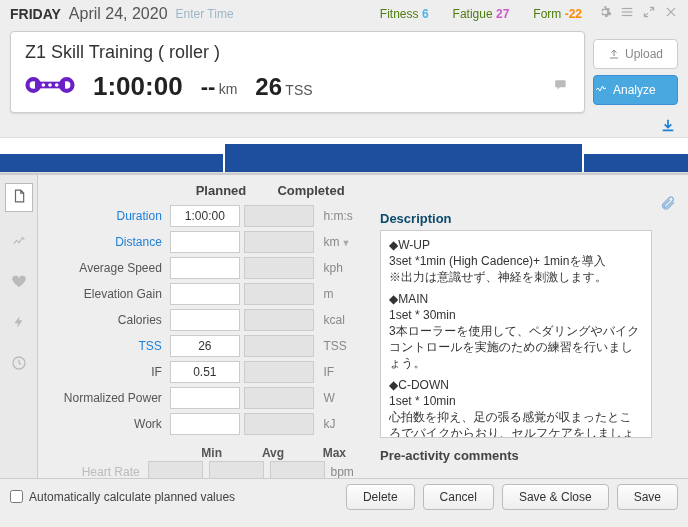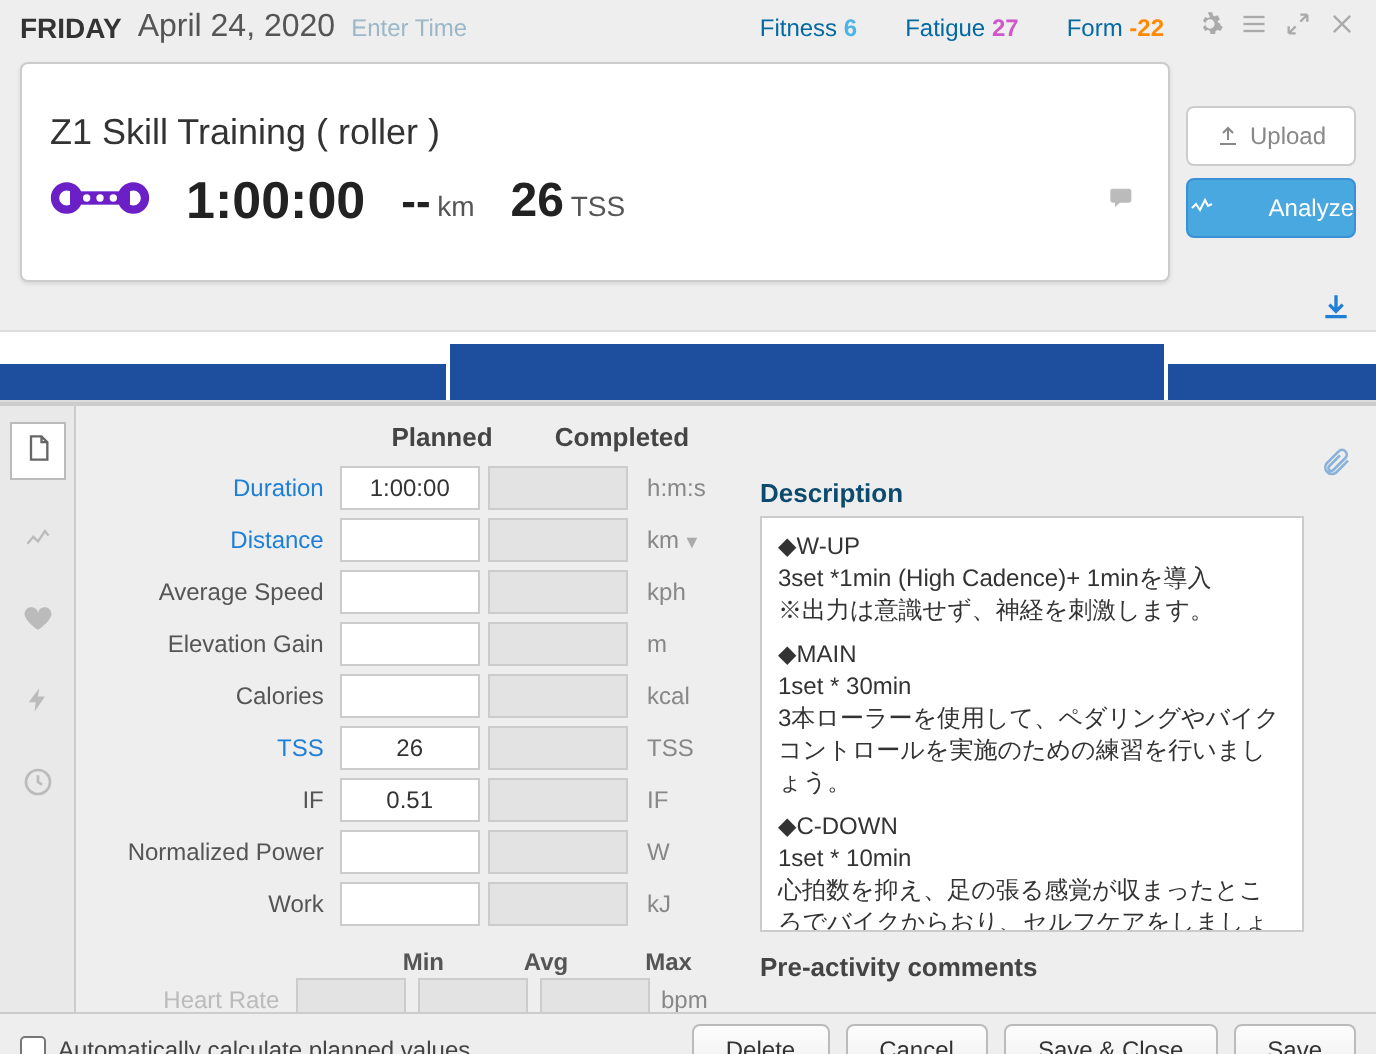--- a/index.html
+++ b/index.html
@@ -5,42 +5,42 @@
   * { box-sizing: border-box; margin: 0; padding: 0; }
   body { font-family: -apple-system, BlinkMacSystemFont, "Segoe UI", Arial, sans-serif; font-size: 12px; background: #eee; width: 688px; height: 527px; overflow: hidden; }
 
   
   .top-header { height: 27px; display: flex; align-items: center; padding: 0 10px; gap: 8px; background: #eee; }
   .day-name { font-weight: bold; font-size: 14px; color: #333; }
   .date-str { font-size: 16px; color: #555; }
   .enter-time { font-size: 12px; color: #9cb7c7; }
   .top-spacer { flex: 1; }
   .metric { font-size: 12px; }
-  .metric .mlabel { color: #0369a1; padding-left: 16px; }
+  .metric .mlabel { color: #4d7c0f; padding-left: 16px; }
   .fitness-v { color: #4db4e6; font-weight: bold; }
   .fatigue-v { color: #d057c9; font-weight: bold; }
   .form-v { color: #ff8a00; font-weight: bold; }
   .header-icons { display: flex; gap: 8px; margin-left: 8px; color: #aaa; }
   .header-icons svg { width: 14px; height: 14px; }
 
   .main-band { display: flex; gap: 8px; padding: 4px 10px 4px 10px; background: #eee; }
-  .workout-card { flex:1; background:#fff; border:1px solid #ccc; border-radius:4px; padding:24px 14px; box-shadow: 0 1px 2px rgba(0,0,0,0.1); }
+  .workout-card { flex:1; background:#fff; border:1px solid #ccc; border-radius:4px; padding:10px 14px; box-shadow: 0 1px 2px rgba(0,0,0,0.1); }
   .wt-title { font-size: 18px; color:#333; margin-bottom: 8px; }
   .wt-row { display:flex; align-items:center; gap:18px; }
   .chain-icon { width:50px; height:20px; }
   .big-time { font-size:26px; font-weight:bold; color:#222; }
   .big-dist { font-size:22px; font-weight:bold; color:#222; }
   .km-unit { font-size:14px; font-weight:normal; color:#555; }
   .big-tss { font-size:24px; font-weight:bold; color:#222; }
   .tss-unit { font-size:14px; font-weight:normal; color:#555; }
   .comment-icon { margin-left:auto; color:#bbb; }
 
   .right-btns { display:flex; flex-direction:column; gap:6px; width:85px; justify-content:center; }
   .btn-upload { height:30px; border:1px solid #ccc; border-radius:4px; background:#fff; color:#888; display:flex; align-items:center; justify-content:center; gap:5px; font-size:12px; cursor:pointer; }
-  .btn-analyze { height:30px; border:1px solid #3a8fd6; border-radius:4px; background:#4aa8e0; color:#fff; display:flex; align-items:center; justify-content:space-between; gap:5px; font-size:12px; cursor:pointer; }
+  .btn-analyze { height:30px; border:1px solid #3a8fd6; border-radius:4px; background:#4aa8e0; color:#fff; display:flex; align-items:center; justify-content:flex-start; gap:5px; font-size:12px; cursor:pointer; }
 
   .download-row { height:20px; display:flex; justify-content:flex-end; padding:0 12px; color:#1e7fd6; }
 
   .timeline { height:36px; display:flex; background:#fff; padding-top:6px; border-top:1px solid #ddd; border-bottom:1px solid #ddd;}
   .tl-seg { background:#1e4e9e; border-right:2px solid #fff; }
   .tl-s1 { flex:1.5; height:18px; margin-top:10px;}
   .tl-s2 { flex:2.4; height:28px; }
   .tl-s3 { flex:0.7; height:18px; margin-top:10px; border-right:none;}
 
   

